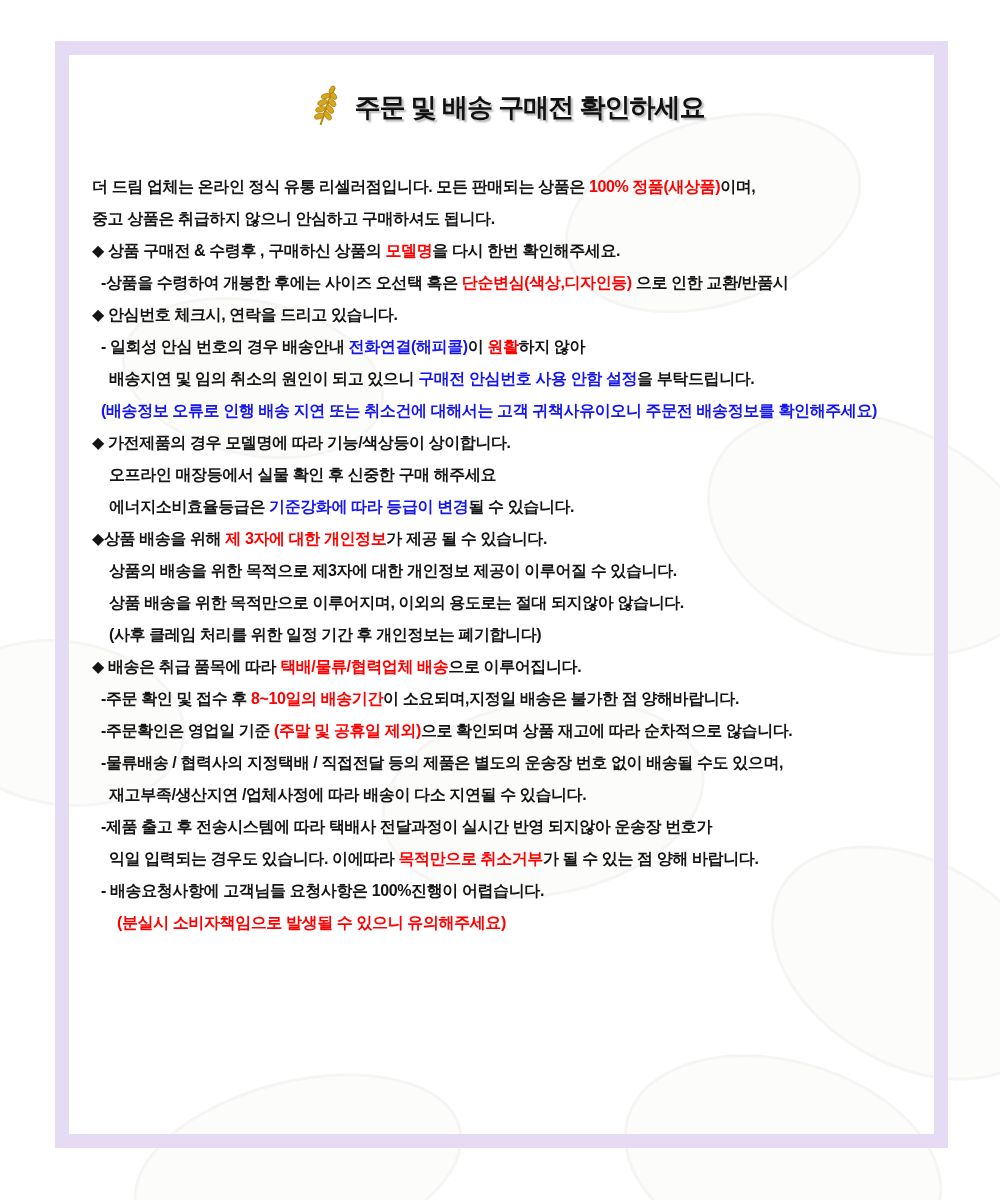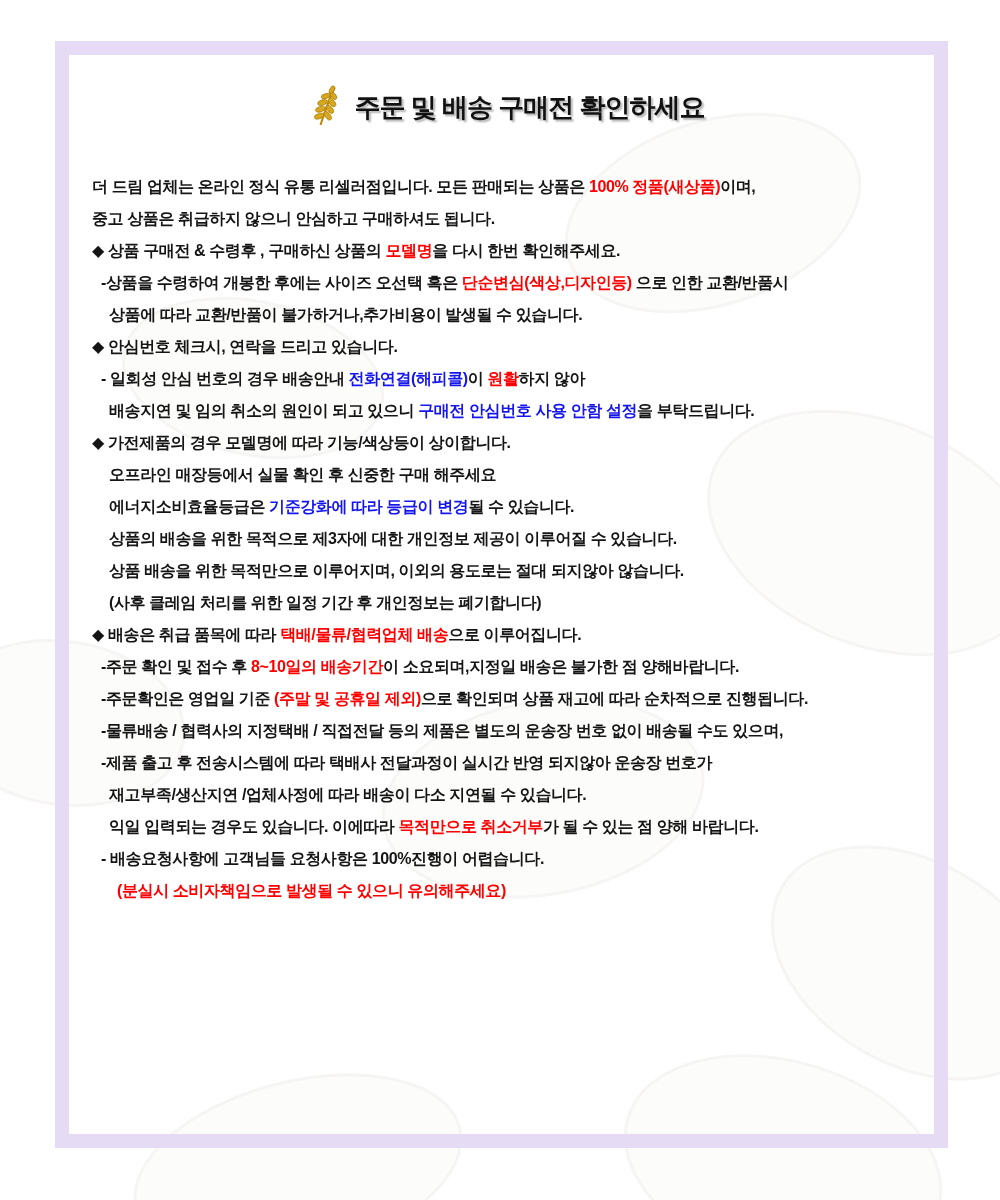--- a/index.html
+++ b/index.html
@@ -83,42 +83,43 @@
     <span class="title-text">주문 및 배송 구매전 확인하세요</span>
   </div>
 
   <div class="section intro">
       <div class="line indent-0"><span class="c-black">더 드림 업체는 온라인 정식 유통 리셀러점입니다. 모든 판매되는 상품은 </span><span class="c-red">100% 정품(새상품)</span><span class="c-black">이며,</span></div>
       <div class="line indent-0"><span class="c-black">중고 상품은 취급하지 않으니 안심하고 구매하셔도 됩니다.</span></div>
     </div>
   <div class="section">
       <div class="line indent-0"><span class="c-black">◆ 상품 구매전 &amp; 수령후 , 구매하신 상품의 </span><span class="c-red">모델명</span><span class="c-black">을 다시 한번 확인해주세요.</span></div>
       <div class="line indent-1"><span class="c-black">-상품을 수령하여 개봉한 후에는 사이즈 오선택 혹은 </span><span class="c-red">단순변심(색상,디자인등)</span><span class="c-black"> 으로 인한 교환/반품시</span></div>
-      <div class="line indent-2"><span class="c-black">상품에 따라 교환/반품이 불가하거나,추가비용이 발생될 수 있습니다.</span></div>
     </div>
   <div class="section">
       <div class="line indent-0"><span class="c-black">◆ 안심번호 체크시, 연락을 드리고 있습니다.</span></div>
       <div class="line indent-1"><span class="c-black">- 일회성 안심 번호의 경우 배송안내 </span><span class="c-blue">전화연결(해피콜)</span><span class="c-black">이 </span><span class="c-red">원활</span><span class="c-black">하지 않아</span></div>
       <div class="line indent-2"><span class="c-black">배송지연 및 임의 취소의 원인이 되고 있으니 </span><span class="c-blue">구매전 안심번호 사용 안함 설정</span><span class="c-black">을 부탁드립니다.</span></div>
+      <div class="line indent-1"><span class="c-blue">(배송정보 오류로 인행 배송 지연 또는 취소건에 대해서는 고객 귀책사유이오니 주문전 배송정보를 확인해주세요)</span></div>
     </div>
   <div class="section">
       <div class="line indent-0"><span class="c-black">◆ 가전제품의 경우 모델명에 따라 기능/색상등이 상이합니다.</span></div>
       <div class="line indent-2"><span class="c-black">오프라인 매장등에서 실물 확인 후 신중한 구매 해주세요</span></div>
       <div class="line indent-2"><span class="c-black">에너지소비효율등급은 </span><span class="c-blue">기준강화에 따라 등급이 변경</span><span class="c-black">될 수 있습니다.</span></div>
     </div>
   <div class="section">
+      <div class="line indent-0"><span class="c-black">◆상품 배송을 위해 </span><span class="c-red">제 3자에 대한 개인정보</span><span class="c-black">가 제공 될 수 있습니다.</span></div>
       <div class="line indent-2"><span class="c-black">상품의 배송을 위한 목적으로 제3자에 대한 개인정보 제공이 이루어질 수 있습니다.</span></div>
       <div class="line indent-2"><span class="c-black">상품 배송을 위한 목적만으로 이루어지며, 이외의 용도로는 절대 되지않아 않습니다.</span></div>
       <div class="line indent-2"><span class="c-black">(사후 클레임 처리를 위한 일정 기간 후 개인정보는 폐기합니다)</span></div>
     </div>
   <div class="section">
       <div class="line indent-0"><span class="c-black">◆ 배송은 취급 품목에 따라 </span><span class="c-red">택배/물류/협력업체 배송</span><span class="c-black">으로 이루어집니다.</span></div>
       <div class="line indent-1"><span class="c-black">-주문 확인 및 접수 후 </span><span class="c-red">8~10일의 배송기간</span><span class="c-black">이 소요되며,지정일 배송은 불가한 점 양해바랍니다.</span></div>
-      <div class="line indent-1"><span class="c-black">-주문확인은 영업일 기준 </span><span class="c-red">(주말 및 공휴일 제외)</span><span class="c-black">으로 확인되며 상품 재고에 따라 순차적으로 진행됩니다.</span></div>
+      <div class="line indent-1"><span class="c-black">-주문확인은 영업일 기준 </span><span class="c-red">(주말 및 공휴일 제외)</span><span class="c-black">으로 확인되며 상품 재고에 따라 순차적으로 않습니다.</span></div>
       <div class="line indent-1"><span class="c-black">-물류배송 / 협력사의 지정택배 / 직접전달 등의 제품은 별도의 운송장 번호 없이 배송될 수도 있으며,</span></div>
+      <div class="line indent-2"><span class="c-black">재고부족/생산지연 /업체사정에 따라 배송이 다소 지연될 수 있습니다.</span></div>
       <div class="line indent-1"><span class="c-black">-제품 출고 후 전송시스템에 따라 택배사 전달과정이 실시간 반영 되지않아 운송장 번호가</span></div>
-      <div class="line indent-2"><span class="c-black">재고부족/생산지연 /업체사정에 따라 배송이 다소 지연될 수 있습니다.</span></div>
       <div class="line indent-2"><span class="c-black">익일 입력되는 경우도 있습니다. 이에따라 </span><span class="c-red">목적만으로 취소거부</span><span class="c-black">가 될 수 있는 점 양해 바랍니다.</span></div>
       <div class="line indent-1"><span class="c-black">- 배송요청사항에 고객님들 요청사항은 100%진행이 어렵습니다.</span></div>
       <div class="line indent-3"><span class="c-red">(분실시 소비자책임으로 발생될 수 있으니 유의해주세요)</span></div>
     </div>
 
 </div>
 
 </body></html>

